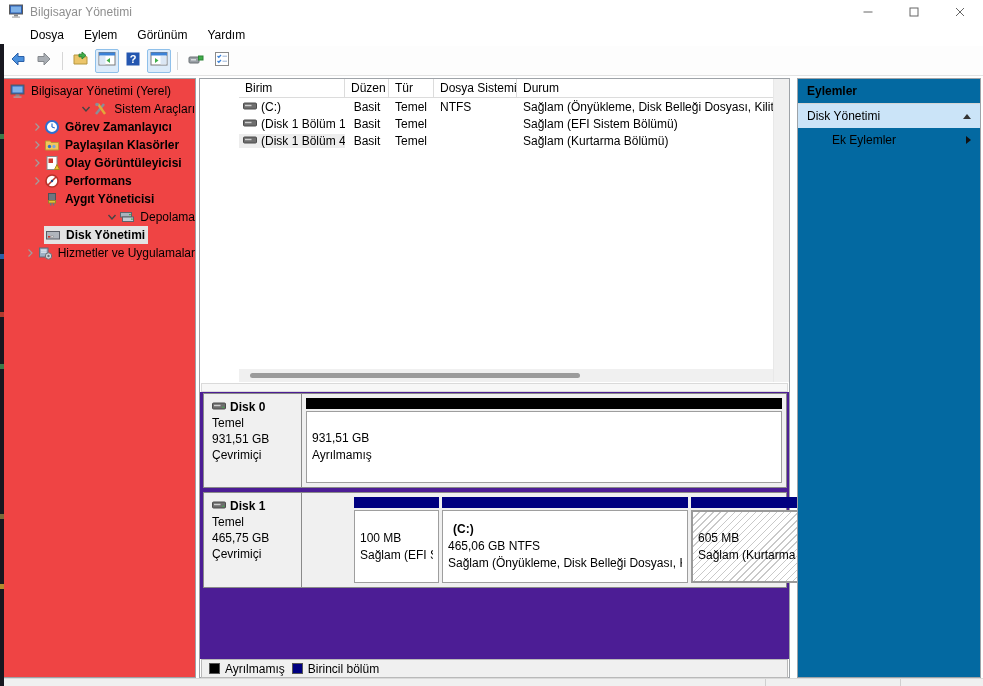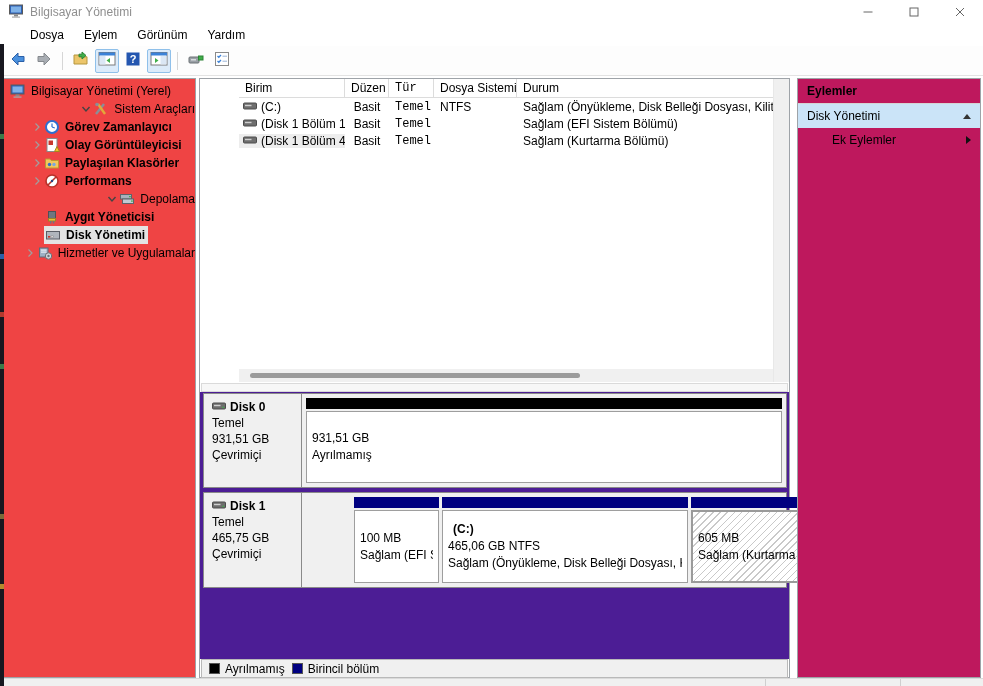--- a/index.html
+++ b/index.html
@@ -41,21 +41,21 @@
 
   .middle-panel { position:absolute; left:199px; top:78px; width:591px; height:600px; background:#fff; border:1px solid #9ea3a8; }
 
   
   .vol-list { position:absolute; left:0; top:0; right:0; height:303px; background:#fff;margin-left:39px; }
   .vol-header { display:flex; height:19px; border-bottom:1px solid #dcdcdc; background:#fff; }
   .vol-header .hc { padding:2px 6px; border-right:1px solid #dcdcdc; white-space:nowrap; overflow:hidden; }
   .vol-row { display:flex; height:17px; align-items:center; }
   .c0 { width:106px; flex:0 0 106px; }
   .c1 { width:44px; flex:0 0 44px;text-align:center; }
-  .c2 { width:45px; flex:0 0 45px;font-family:Liberation Mono, monospace; }
+  .c2 { width:45px; flex:0 0 45px; }
   .c3 { width:83px; flex:0 0 83px; }
   .c4 { flex:1; }
   .vol-row .cell { padding:0 6px; white-space:nowrap; overflow:hidden; }
   .vol-row .vol-name { display:flex; align-items:center; gap:4px; padding:0 4px; }
   .vol-name.rowsel { background:#ededed; }
   .v-scroll { position:absolute; right:0; top:0; width:16px; height:303px; background:#f0f0f0; border-left:1px solid #e8e8e8; }
   .h-scroll { position:absolute; left:0; bottom:0; right:16px; height:13px; background:#f0f0f0; }
   .h-thumb { position:absolute; left:11px; top:4px; width:330px; height:5px; background:#9b9b9b; border-radius:3px; }
 
   .splitter { position:absolute; left:1px; right:1px; top:304px; height:9px; background:#f7f7f7; border:1px solid #dadada; }
@@ -74,21 +74,21 @@
   .part .pbox div { white-space:nowrap; overflow:hidden; }
   .part.hatched .pbox { border:2px solid #9a9a9a;
      background:repeating-linear-gradient(135deg,#ffffff 0 4px,#c9c9c9 4px 5px); }
   .ptitle { font-weight:bold; padding-left:5px; }
 
   .legend-bar { position:absolute; left:1px; right:1px; top:580px; height:19px; background:#f0f0f0; border:1px solid #b9b9b9; display:flex; align-items:center; padding-left:7px; gap:7px; }
   .legend-item { display:flex; align-items:center; gap:5px; }
   .swatch { width:11px; height:11px; border:1px solid #555; }
 
   
-  .actions-panel { position:absolute; left:797px; top:78px; width:184px; height:600px; background:#be185d; border:1px solid #9ea3a8; }
+  .actions-panel { position:absolute; left:797px; top:78px; width:184px; height:600px; background:#0369a1; border:1px solid #9ea3a8; }
   .act-header { height:25px; font-weight:bold; display:flex; align-items:center; padding-left:9px; border-bottom:1px solid #d4d4d4; }
   .act-group { height:24px; background:#cbe4f8; display:flex; align-items:center; padding:0 9px; }
   .act-group .lbl { flex:1; }
   .act-item { height:23px; display:flex; align-items:center; padding:0 9px 0 34px; }
   .act-item .lbl { flex:1; }
   .tri-up { width:0; height:0; border-left:4px solid transparent; border-right:4px solid transparent; border-bottom:5px solid #333; }
   .tri-right { width:0; height:0; border-top:4px solid transparent; border-bottom:4px solid transparent; border-left:5px solid #111; }
 
   
   .statusbar { position:absolute; left:0; top:678px; width:983px; height:8px; background:#f0f0f0; border-top:1px solid #dadada; }
@@ -231,75 +231,75 @@
           </svg></span>
       <span>Görev Zamanlayıcı</span>
     </div>
     <div class="tree-row lvl2">
       <span class="chev">
           <svg width="10" height="10" viewBox="0 0 10 10">
             <path d="M3.5 1.5 L7 5 L3.5 8.5" fill="none" stroke="#a0a0a0" stroke-width="1.2"></path>
           </svg>
         </span>
       <span class="t-ic"><svg width="16" height="16" viewBox="0 0 16 16">
+            <path d="M1.5 4 L6 4 L7.3 5.5 L14.5 5.5 L14.5 13 L1.5 13 Z" fill="#f2c75c" stroke="#bd9732"></path>
+            <circle cx="5.5" cy="9.5" r="1.7" fill="#2e6fd0"></circle>
+            <circle cx="10" cy="9.5" r="1.7" fill="#7aa7e0"></circle>
+          </svg></span>
+      <span>Paylaşılan Klasörler</span>
+    </div>
+    <div class="tree-row lvl2">
+      <span class="chev">
+          <svg width="10" height="10" viewBox="0 0 10 10">
+            <path d="M3.5 1.5 L7 5 L3.5 8.5" fill="none" stroke="#a0a0a0" stroke-width="1.2"></path>
+          </svg>
+        </span>
+      <span class="t-ic"><svg width="16" height="16" viewBox="0 0 16 16">
             <rect x="3" y="1.5" width="10" height="13" fill="#fff" stroke="#8a8a8a"></rect>
             <rect x="4.5" y="3.5" width="4.5" height="4.5" fill="#c9372c"></rect>
             <path d="M10.5 14.5 L13 9.5 L15.5 14.5 Z" fill="#f0c330" stroke="#a8861a"></path>
           </svg></span>
       <span>Olay Görüntüleyicisi</span>
     </div>
     <div class="tree-row lvl2">
       <span class="chev">
           <svg width="10" height="10" viewBox="0 0 10 10">
             <path d="M3.5 1.5 L7 5 L3.5 8.5" fill="none" stroke="#a0a0a0" stroke-width="1.2"></path>
           </svg>
         </span>
       <span class="t-ic"><svg width="16" height="16" viewBox="0 0 16 16">
-            <path d="M1.5 4 L6 4 L7.3 5.5 L14.5 5.5 L14.5 13 L1.5 13 Z" fill="#f2c75c" stroke="#bd9732"></path>
-            <circle cx="5.5" cy="9.5" r="1.7" fill="#2e6fd0"></circle>
-            <circle cx="10" cy="9.5" r="1.7" fill="#7aa7e0"></circle>
-          </svg></span>
-      <span>Paylaşılan Klasörler</span>
-    </div>
-    <div class="tree-row lvl2">
-      <span class="chev">
-          <svg width="10" height="10" viewBox="0 0 10 10">
-            <path d="M3.5 1.5 L7 5 L3.5 8.5" fill="none" stroke="#a0a0a0" stroke-width="1.2"></path>
-          </svg>
-        </span>
-      <span class="t-ic"><svg width="16" height="16" viewBox="0 0 16 16">
             <circle cx="8" cy="8" r="6" fill="#fff" stroke="#b8312a" stroke-width="1.6"></circle>
             <line x1="4" y1="12" x2="12" y2="4" stroke="#b8312a" stroke-width="1.6"></line>
             <circle cx="8" cy="8" r="1.2" fill="#23437e"></circle>
           </svg></span>
       <span>Performans</span>
+    </div>
+    <div class="tree-row lvl2">
+      <span class="chev"></span>
+      <span class="t-ic"><svg width="16" height="16" viewBox="0 0 16 16">
+            <rect x="4.5" y="2.5" width="7" height="7" fill="#6e7680" stroke="#4c5258"></rect>
+            <rect x="4.5" y="9.5" width="7" height="2.5" fill="#e3c23a" stroke="#9a832a"></rect>
+            <rect x="6" y="12" width="1.5" height="2.5" fill="#6e7680"></rect>
+            <rect x="8.8" y="12" width="1.5" height="2.5" fill="#6e7680"></rect>
+          </svg></span>
+      <span>Aygıt Yöneticisi</span>
     </div>
     <div class="tree-row lvl1">
       <span class="chev">
           <svg width="10" height="10" viewBox="0 0 10 10">
             <path d="M1.5 3 L5 7 L8.5 3" fill="none" stroke="#444" stroke-width="1.4"></path>
           </svg>
         </span>
       <span class="t-ic"><svg width="16" height="16" viewBox="0 0 16 16">
             <rect x="1.5" y="3.5" width="11" height="4.5" fill="#a8b2bd" stroke="#5d646b"></rect>
             <rect x="3.5" y="8" width="11" height="4.5" fill="#c2cad3" stroke="#5d646b"></rect>
             <rect x="10" y="5" width="1.8" height="1.2" fill="#3fae49"></rect>
             <rect x="12" y="9.5" width="1.8" height="1.2" fill="#3fae49"></rect>
           </svg></span>
       <span>Depolama</span>
-    </div>
-    <div class="tree-row lvl2">
-      <span class="chev"></span>
-      <span class="t-ic"><svg width="16" height="16" viewBox="0 0 16 16">
-            <rect x="4.5" y="2.5" width="7" height="7" fill="#6e7680" stroke="#4c5258"></rect>
-            <rect x="4.5" y="9.5" width="7" height="2.5" fill="#e3c23a" stroke="#9a832a"></rect>
-            <rect x="6" y="12" width="1.5" height="2.5" fill="#6e7680"></rect>
-            <rect x="8.8" y="12" width="1.5" height="2.5" fill="#6e7680"></rect>
-          </svg></span>
-      <span>Aygıt Yöneticisi</span>
     </div>
     <div class="tree-row lvl2">
       <span class="chev"></span>
       <span class="tree-sel-wrap">
         <span class="t-ic"><svg width="16" height="16" viewBox="0 0 16 16">
               <rect x="1.5" y="4.5" width="13" height="7.5" fill="#b0b6bd" stroke="#5a5f66"></rect>
               <rect x="3" y="9" width="2.2" height="1.6" fill="#c9372c"></rect>
               <rect x="6" y="9" width="2.2" height="1.6" fill="#fff" stroke="#777" stroke-width="0.5"></rect>
             </svg></span>
         <span>Disk Yönetimi</span>

